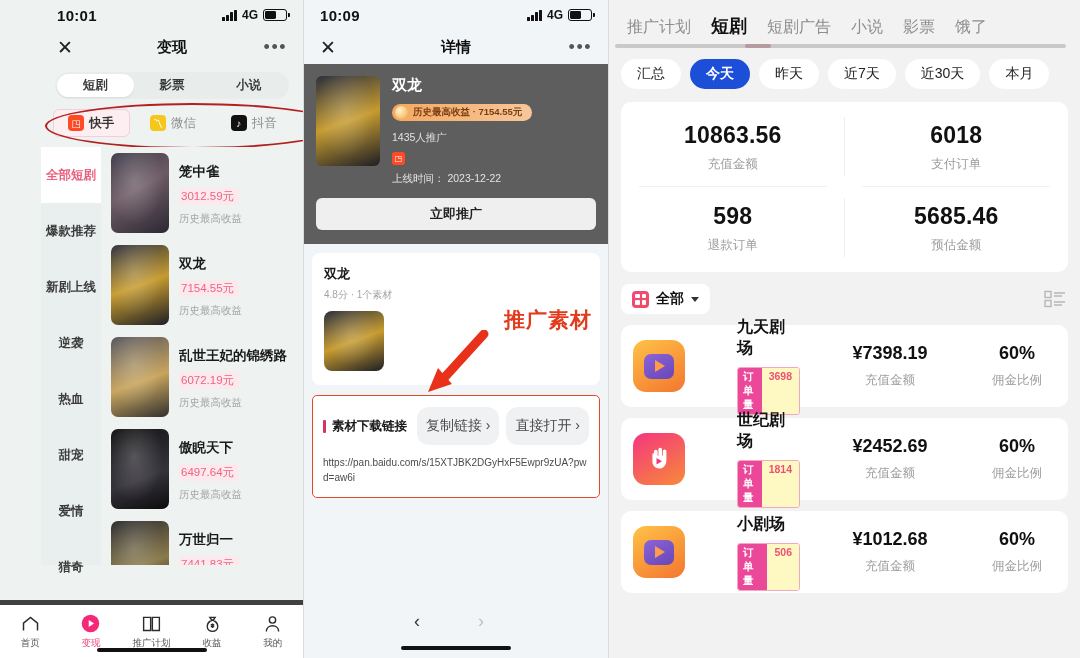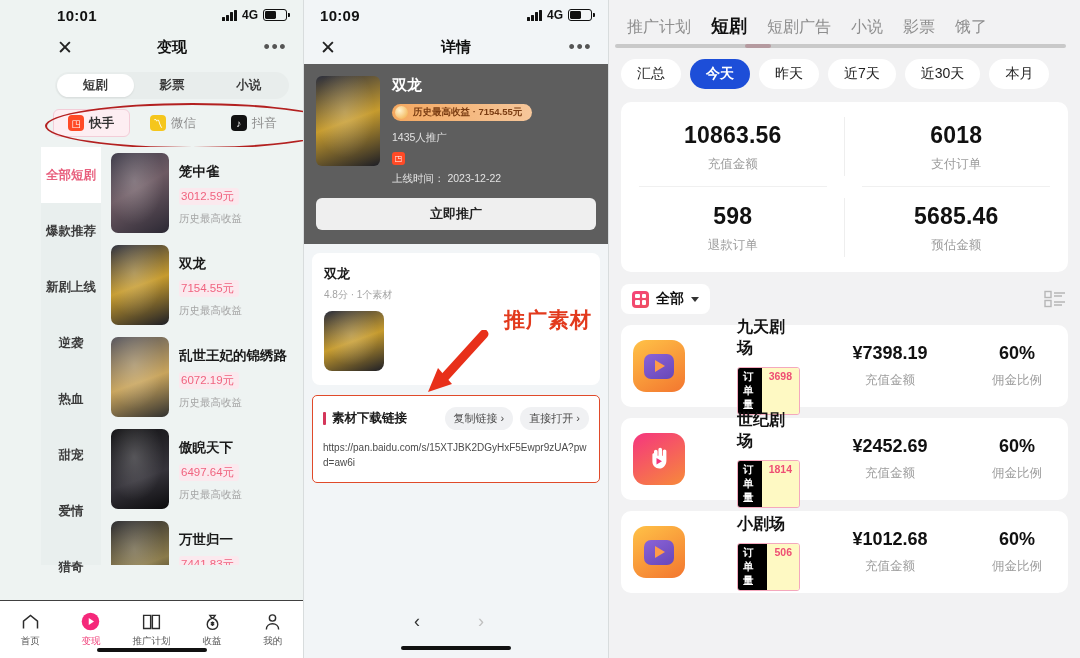--- a/index.html
+++ b/index.html
@@ -71,21 +71,21 @@
   .p2 { background: linear-gradient(160deg,#55545c 0%,#c8a45c 55%,#30302f 100%); }
   .p3 { background: linear-gradient(160deg,#121214 0%,#35333a 60%,#0b0b0d 100%); }
   .p4 { background: linear-gradient(160deg,#2a2a2e 0%,#8a7a4a 55%,#17171a 100%); }
   .poster::after { content:""; position:absolute; inset:0; background: radial-gradient(ellipse at 40% 35%, rgba(255,255,255,.22), transparent 60%); }
   .dmeta { padding-top: 10px; }
   .dname { font-size: 13.5px; color: #1a1a1a; font-weight: 600; }
   .dprice { font-size: 11.5px; color: #f0637f; margin-top: 7px; background: #fbe9ee; display: inline-block; padding: 1px 5px 1px 2px; border-radius: 3px; }
   .dsub { font-size: 10.5px; color: #a6a6a6; margin-top: 7px; }
 
   
-  .tabbar { position: absolute; left: 0; bottom: 0; width: 100%; height: 58px; background: #fff; border-top: 1px solid #404040; display: flex; }
+  .tabbar { position: absolute; left: 0; bottom: 0; width: 100%; height: 58px; background: #fff; border-top: 5px solid #404040; display: flex; }
   .tab { flex: 1; display: flex; flex-direction: column; align-items: center; justify-content: center; gap: 3px; }
   .tab span { font-size: 9.5px; color: #565656; }
   .tab.on span { color: #f0407a; }
   .tico { width: 21px; height: 21px; color: #2c2c2c; display: flex; align-items: center; justify-content: center; }
   .tico svg { width: 21px; height: 21px; }
   .home-ind { position: absolute; bottom: 6px; left: 50%; transform: translateX(-50%); width: 110px; height: 4px; background: #111; border-radius: 3px; }
 
   
   .hero { background: #5e5e5e; padding: 12px 12px 14px; }
   .hero-top { display: flex; gap: 12px; }
@@ -107,21 +107,21 @@
   .mat-thumb::after { content:""; position:absolute; inset:0; background: radial-gradient(ellipse at 45% 40%, rgba(255,255,255,.2), transparent 60%); }
 
   .anno { position: absolute; right: 16px; top: 306px; font-size: 21px; font-weight: 700; color: #e23a1d; letter-spacing: 1px; }
   .arrow { position: absolute; left: 118px; top: 330px; width: 70px; height: 66px; }
 
   .dl-box { margin: 10px 8px 0; border: 1.6px solid #e04a2a; border-radius: 5px; background: #fff; padding: 11px 10px 12px; }
   .dl-head { display: flex; align-items: center; }
   .dl-bar { width: 3px; height: 13px; background: #d4365a; margin-right: 6px; border-radius: 1px; }
   .dl-label { font-size: 12.5px; font-weight: 700; color: #1a1a1a; }
   .dl-btns { margin-left: auto; display: flex; gap: 7px; }
-  .dl-btn { background: #f0f1f3; border-radius: 12px; font-size: 11px; color: #4a4a4a; padding: 4px 9px; }
+  .dl-btn { background: #f0f1f3; border-radius: 12px; font-size: 14px; color: #4a4a4a; padding: 10px 9px; }
   .dl-url { margin-top: 10px; font-size: 10px; color: #4b4b4b; line-height: 1.5; word-break: break-all; }
 
   .pager { position: absolute; bottom: 26px; left: 0; width: 100%; display: flex; align-items: center; gap: 58px; padding-left: 110px; }
   .pg { font-size: 18px; color: #333; font-weight: 300; }
   .pg.dim { color: #c0c0c0; }
   .home-ind-b { position: absolute; bottom: 8px; left: 50%; transform: translateX(-50%); width: 110px; height: 4px; background: #111; border-radius: 3px; }
 
   
   .c-tabs { display: flex; align-items: flex-end; gap: 20px; padding: 14px 0 0 18px; }
   .c-tab { font-size: 16px; color: #8e8e8e; white-space: nowrap; }
@@ -152,21 +152,21 @@
   .crow { background: #fff; border-radius: 10px; margin-top: 11px; height: 82px; display: flex; align-items: center; padding: 0 14px 0 12px; gap: 38px; }
   .app-ico { width: 52px; height: 52px; border-radius: 13px; flex: 0 0 52px; display: flex; align-items: center; justify-content: center; position: relative; }
   .ico-a { background: linear-gradient(150deg,#ffc247,#f3762f); }
   .ico-b { background: linear-gradient(150deg,#f5357f,#f78a3a); }
   .ico-tv { width: 30px; height: 25px; border-radius: 7px; background: linear-gradient(150deg,#8b63d8,#6747b8); display:flex;align-items:center;justify-content:center; }
   .ico-tv::after { content:""; width:0;height:0;border-left:10px solid #ff9b4a;border-top:6.5px solid transparent;border-bottom:6.5px solid transparent; margin-left:2px;}
   .ico-hand { width: 28px; height: 28px; }
   .crow-mid { margin-left: 14px; flex: 1; }
   .crow-name { font-size: 16px; color: #111; font-weight: 600; }
   .ordtag { margin-top: 8px; display: inline-flex; align-items: stretch; border-radius: 3px; overflow: hidden; border: 1px solid #f4a8bd; }
-  .ordtag b { background: #000000; color: #fff; font-size: 10.5px; font-weight: 600; padding: 2px 5px; }
+  .ordtag b { background: #ec4899; color: #fff; font-size: 10.5px; font-weight: 600; padding: 2px 5px; }
   .ordtag span { background: #fef9c3; color: #ee4f74; font-size: 10.5px; padding: 2px 7px; font-weight: 600; }
   .crow-col { text-align: center; width: 104px; }
   .crow-col.narrow { width: 74px; }
   .crow-val { font-size: 18px; font-weight: 700; color: #111; white-space: nowrap; }
   .crow-cap { font-size: 12.5px; color: #9d9d9d; margin-top: 8px; }
 </style>
 </head>
 <body>
 
 <div class="screen">

